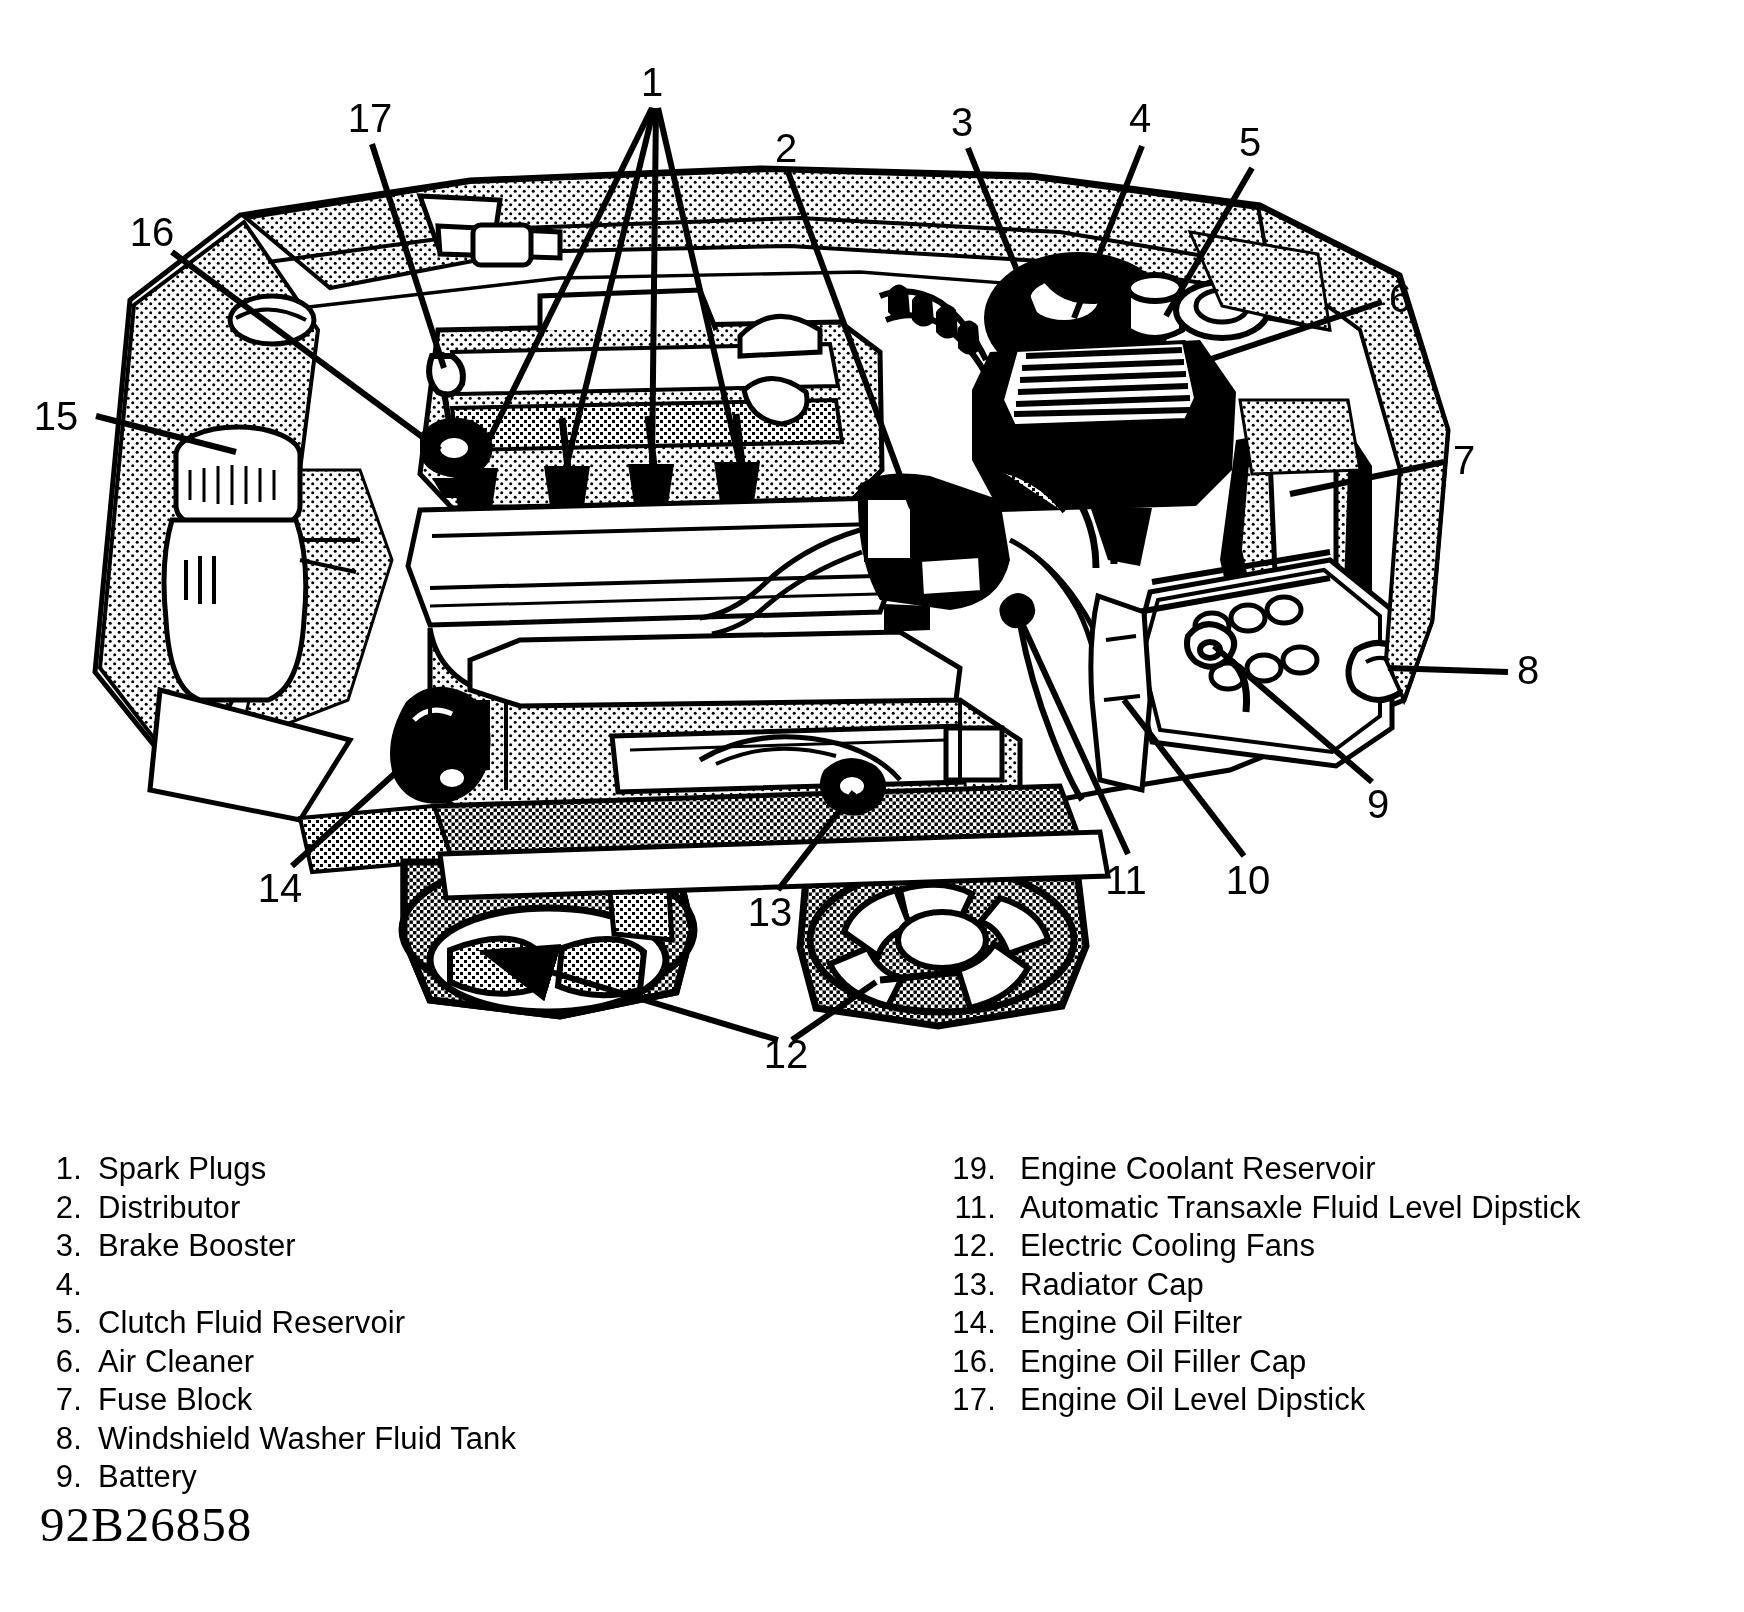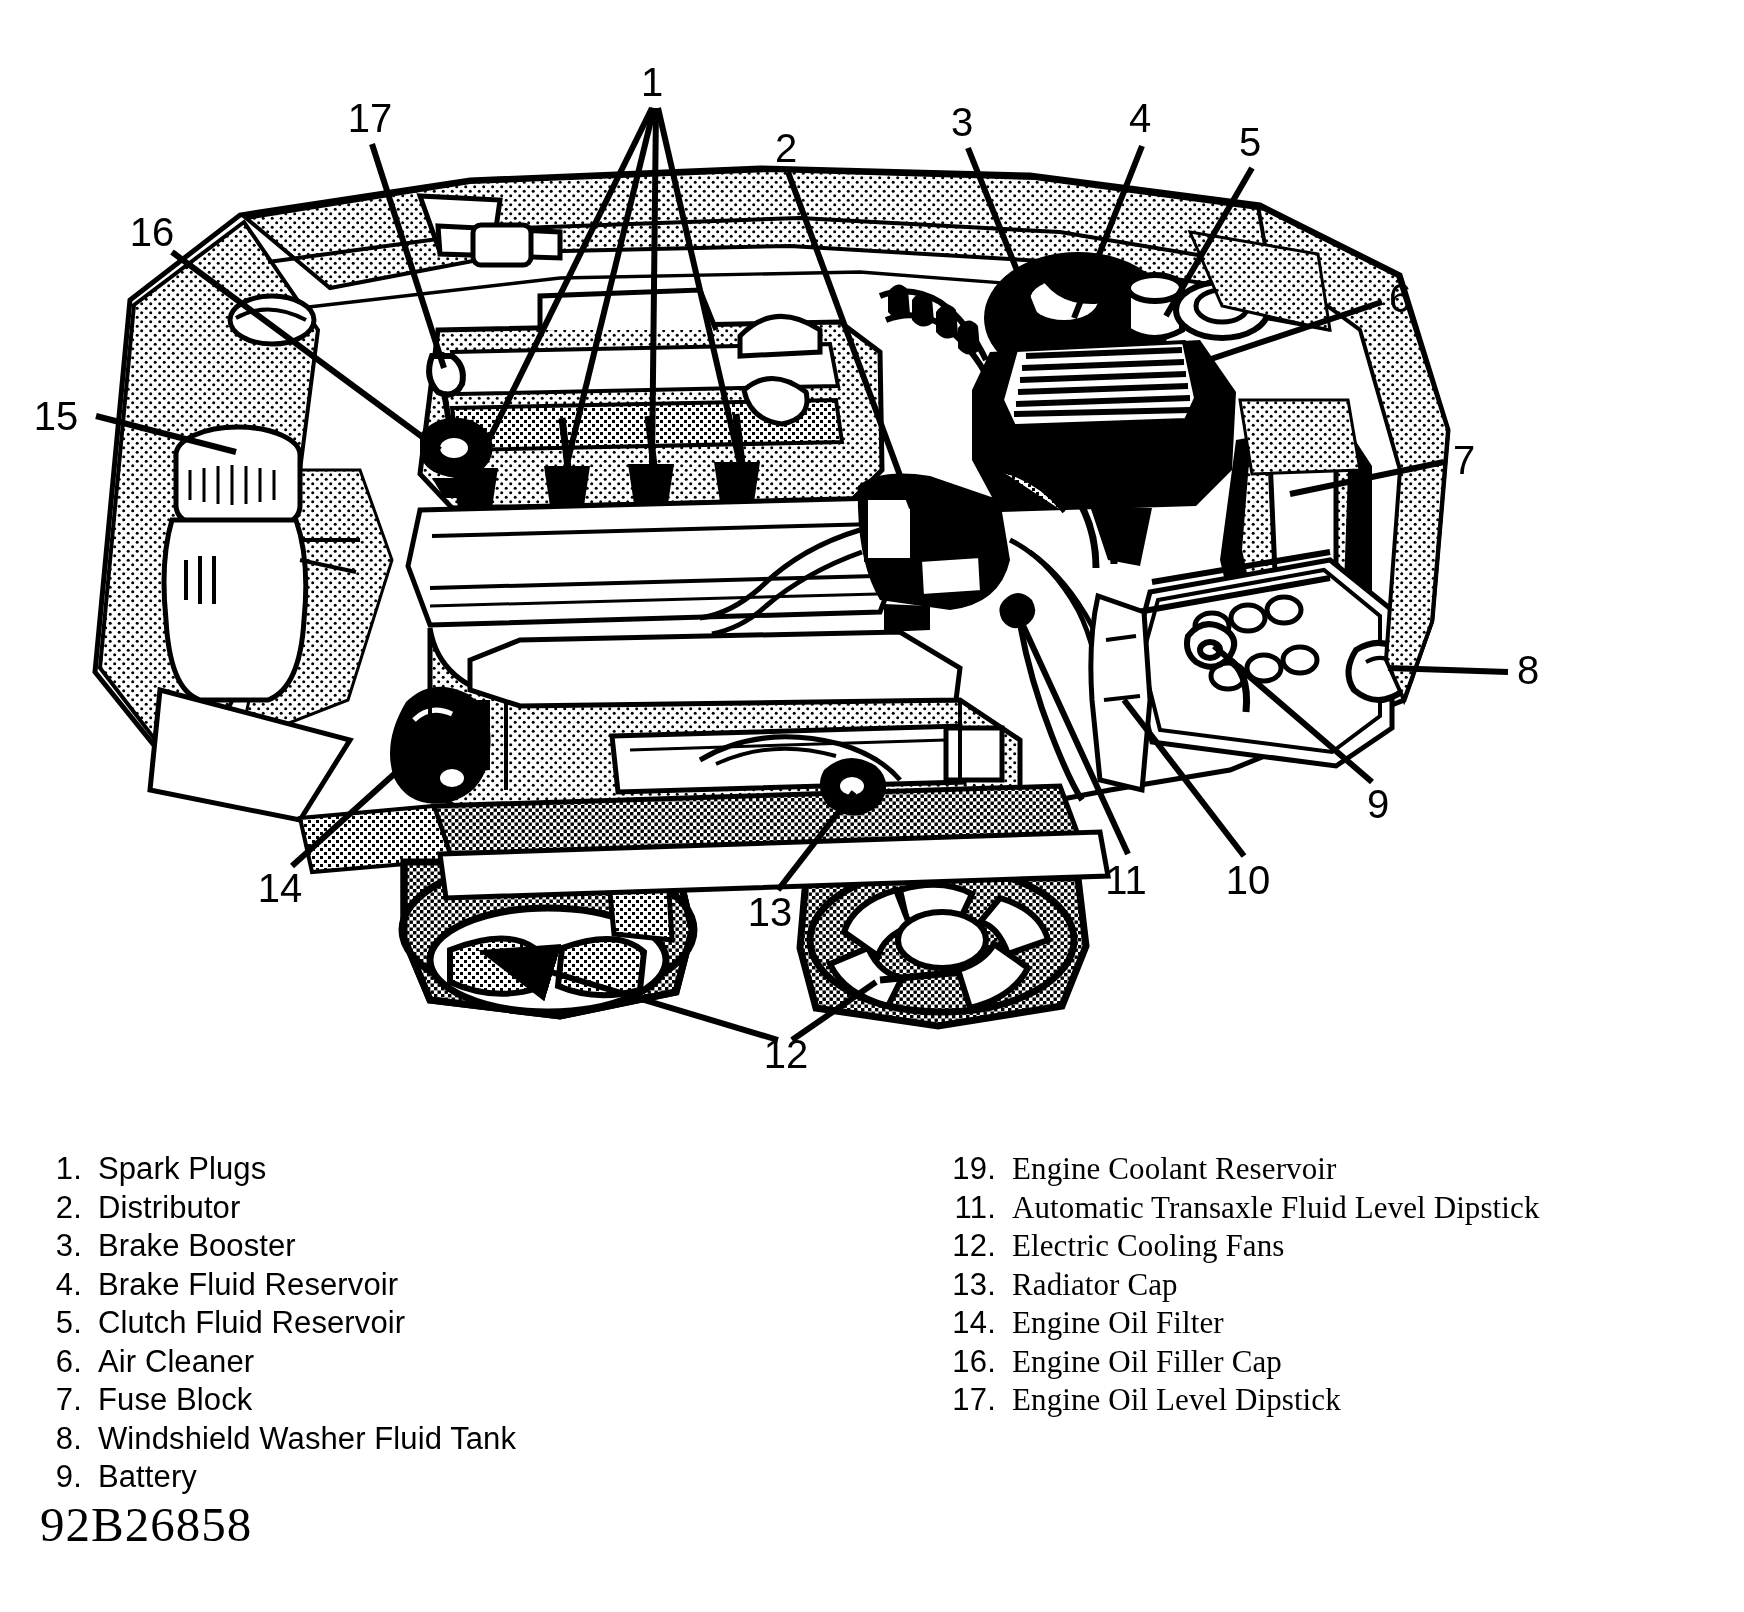--- a/index.html
+++ b/index.html
@@ -20,21 +20,21 @@
   .legend-num{
     display:inline-block;text-align:right;
     font-size:31px;letter-spacing:0.2px;
   }
   .left .legend-num{width:40px;}
   .right .legend-num{width:56px;}
   .legend-label{
     display:inline-block;font-size:31px;letter-spacing:0.1px;text-align:center;
   }
   .left .legend-label{margin-left:16px;}
-  .right .legend-label{margin-left:16px;font-family:Liberation Serif, serif;}
+  .right .legend-label{margin-left:24px;}
 
   .refcode{
     position:absolute;left:40px;top:1496px;
     font-family:"Liberation Serif", serif;
     font-size:49px;letter-spacing:1px;
   }
 
   
   text.callout{font-family:"Liberation Sans", sans-serif;font-size:40px;fill:#000;}
 </style>
@@ -387,21 +387,20 @@
       <div class="legend-row">
         <span class="legend-num">2.</span>
         <span class="legend-label">Distributor</span>
       </div>
       <div class="legend-row">
         <span class="legend-num">3.</span>
         <span class="legend-label">Brake Booster</span>
       </div>
       <div class="legend-row">
         <span class="legend-num">4.</span>
-        <span class="legend-label">Brake Fluid Reservoir</span>
       </div>
       <div class="legend-row">
         <span class="legend-num">5.</span>
         <span class="legend-label">Clutch Fluid Reservoir</span>
       </div>
       <div class="legend-row">
         <span class="legend-num">6.</span>
         <span class="legend-label">Air Cleaner</span>
       </div>
       <div class="legend-row">

